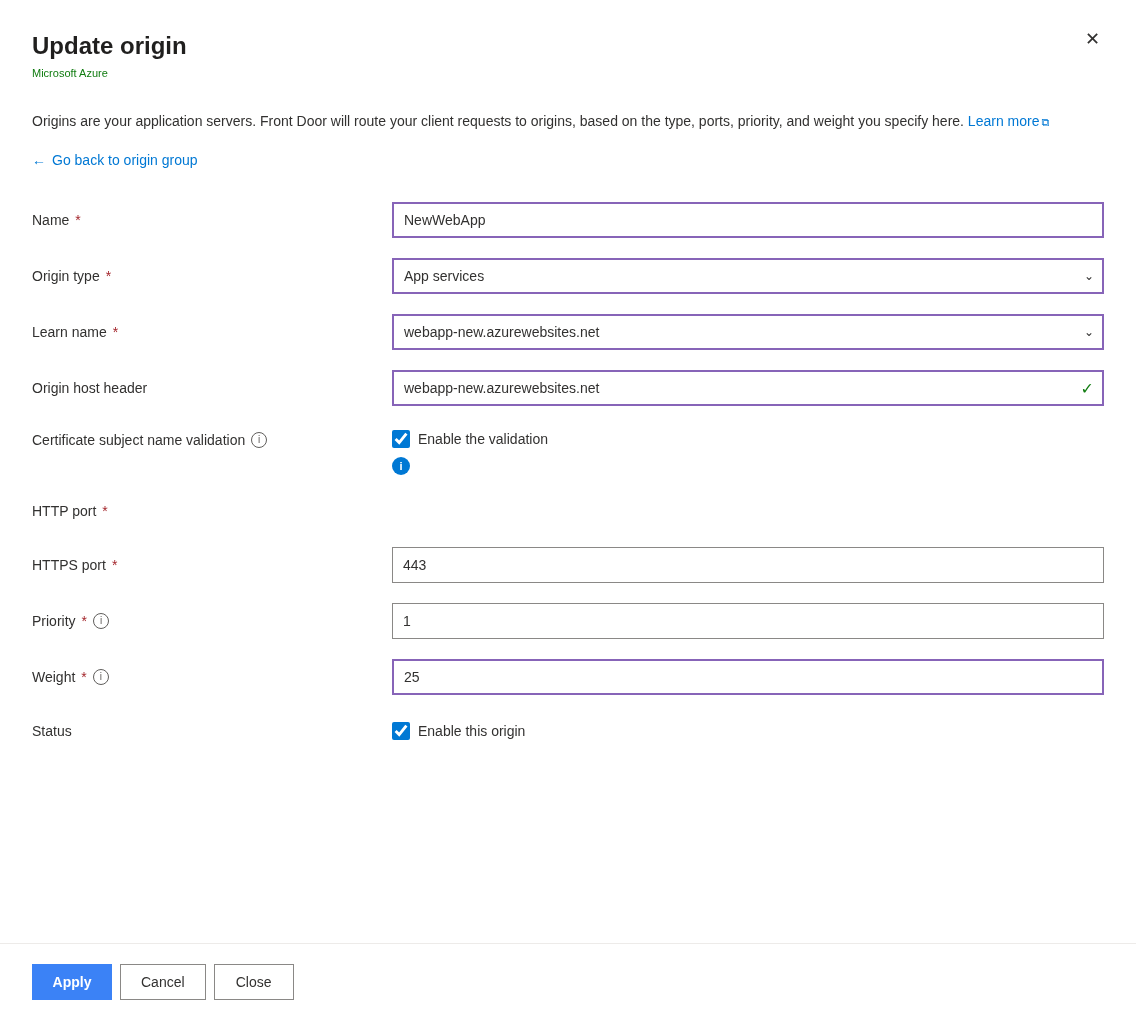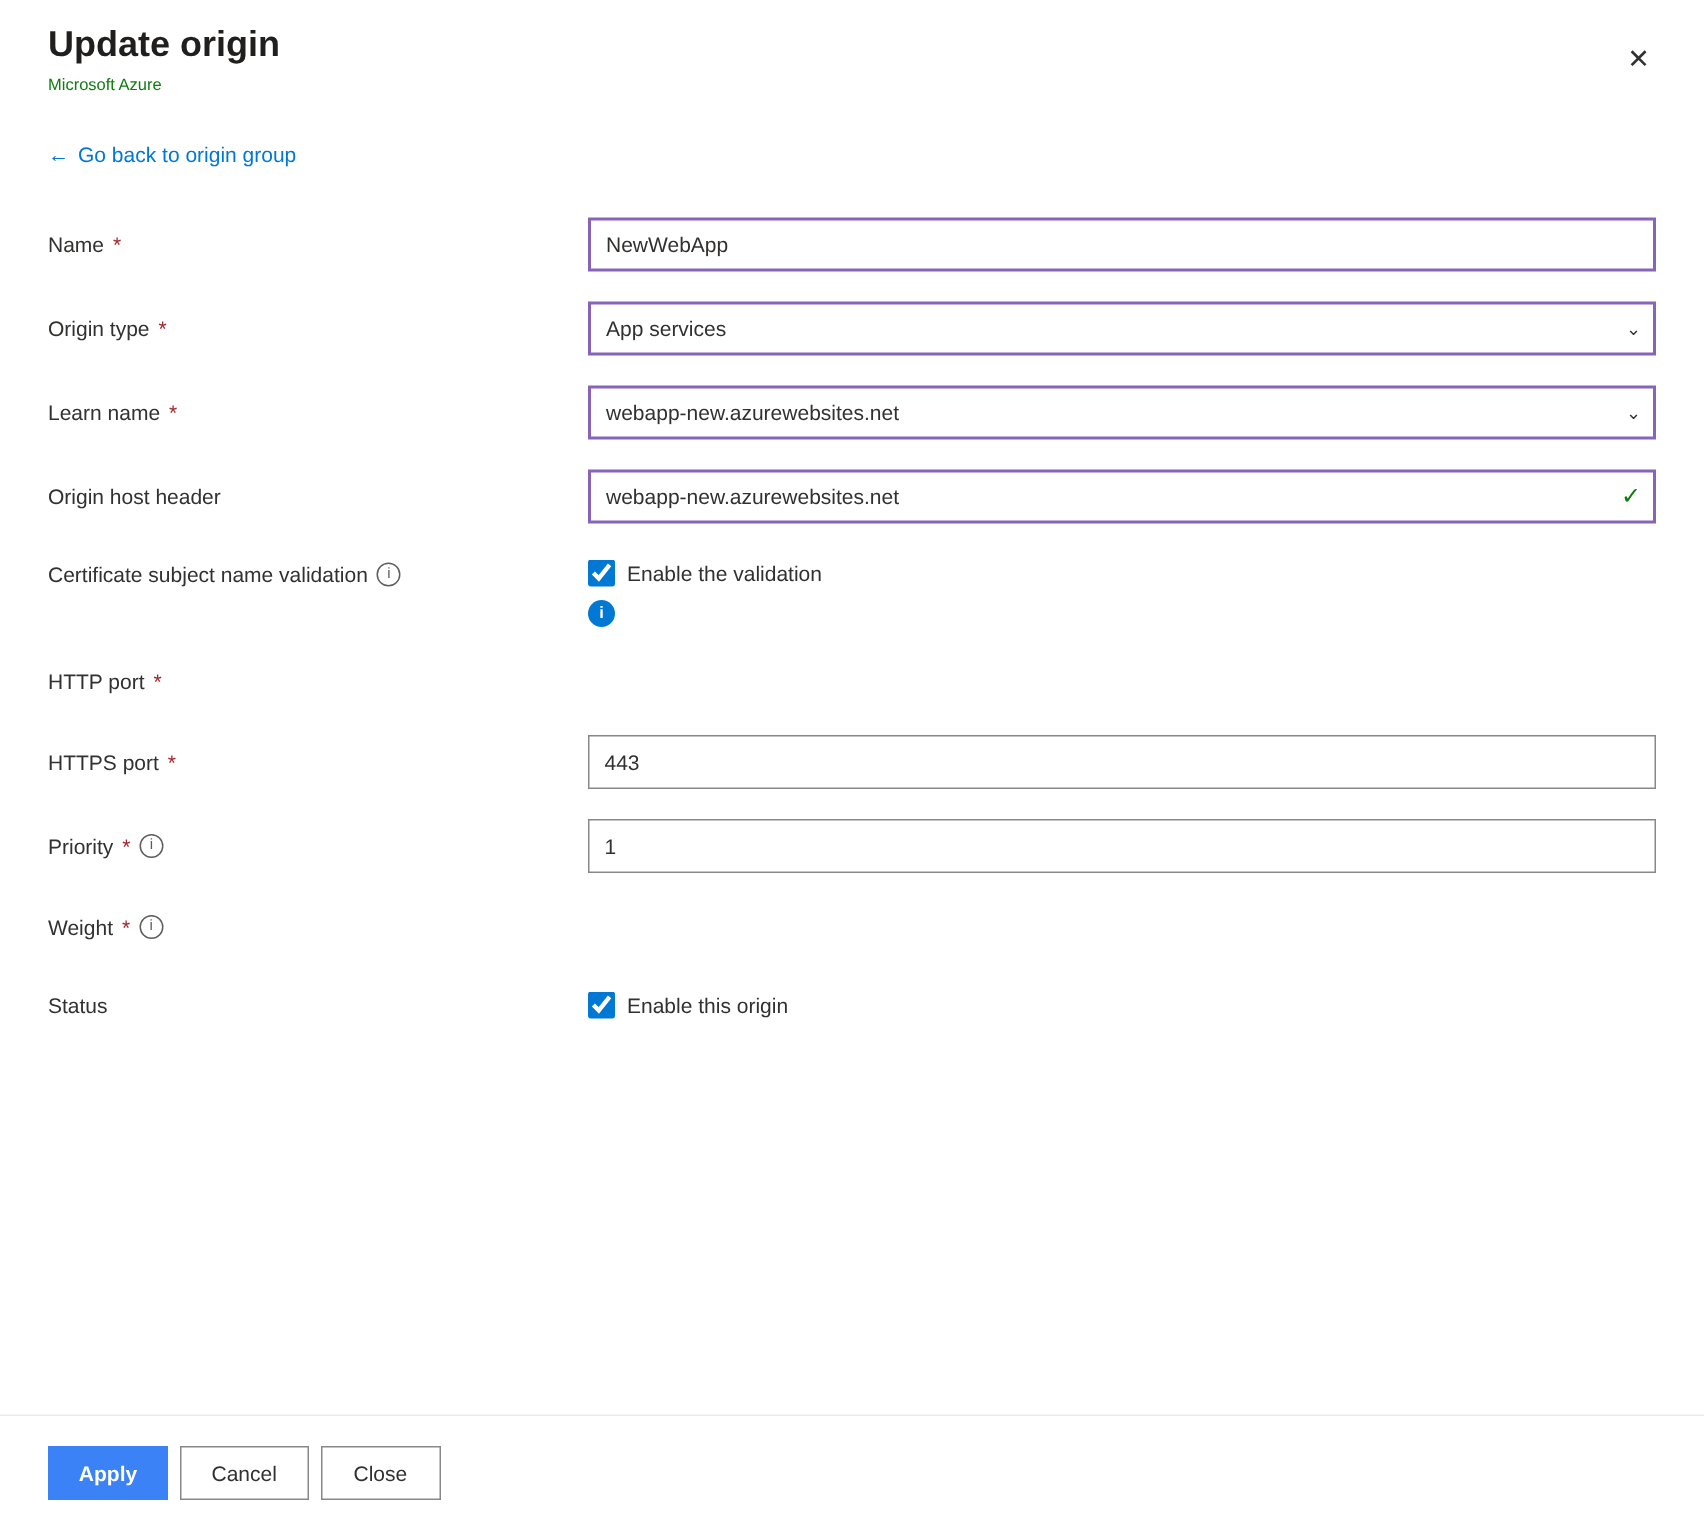--- a/index.html
+++ b/index.html
@@ -11,21 +11,21 @@
     }
     .panel {
       width: 1136px;
       min-height: 1020px;
       background: #fff;
       display: flex;
       flex-direction: column;
       position: relative;
     }
     .panel-header {
-      padding: 16px 32px 16px 32px;
+      padding: 32px 32px 16px 32px;
       border-bottom: none;
       position: relative;
     }
     .panel-title {
       font-size: 24px;
       font-weight: 600;
       color: #201f1e;
       line-height: 1.2;
     }
     .panel-subtitle {
@@ -250,20 +250,26 @@
 <body>
 
 <div class="panel">
   <div class="panel-header">
     <div class="panel-title">Update origin</div>
     <div class="panel-subtitle">Microsoft Azure</div>
     <button class="close-btn">✕</button>
   </div>
 
   <div class="panel-body">
+    <p class="description">
+      <span>Origins are your application servers. Front Door will route your client requests to origins, based on the type, ports, priority, and weight you specify here.</span>
+      <a class="learn-more-link">
+        <span>Learn more</span><span class="external-icon">⧉</span>
+      </a>
+    </p>
 
     <a class="back-link">
       <span>←</span>
       <span>Go back to origin group</span>
     </a>
 
     <div class="form-section">
 
       <div class="form-row">
         <div class="form-label">
@@ -362,20 +368,23 @@
           <input type="text" class="form-input" value="1" style="">
         </div>
       </div>
 
       <div class="form-row">
         <div class="form-label">
           <span>Weight</span>
           <span class="required-star">*</span>
           <span class="info-icon">i</span>
         </div>
+        <div class="form-control-wrap">
+          <input type="text" class="form-input active-border" value="25" style="">
+        </div>
       </div>
 
       <div class="form-row">
         <div class="form-label">
           <span>Status</span>
         </div>
         <div class="form-control-wrap">
           <label class="checkbox-item">
             <input type="checkbox" class="checkbox-input" checked="" style="">
             <span class="checkbox-label">Enable this origin</span>

